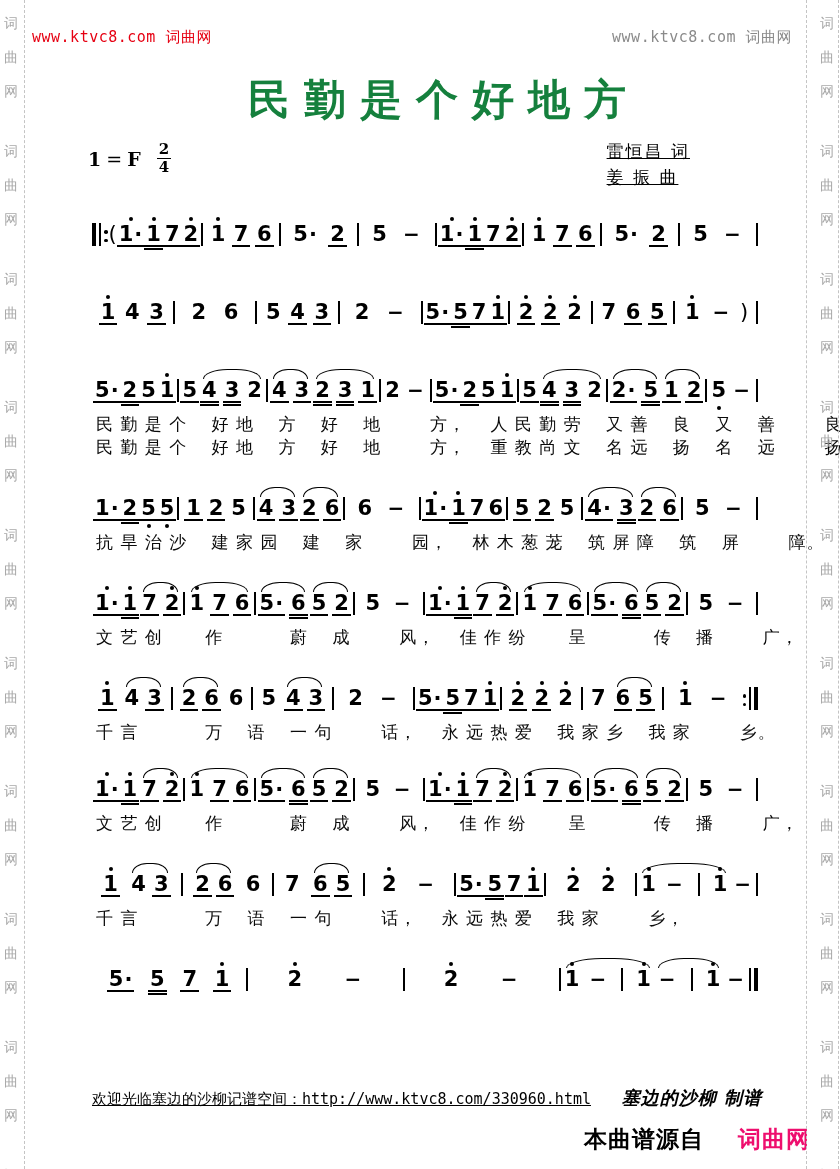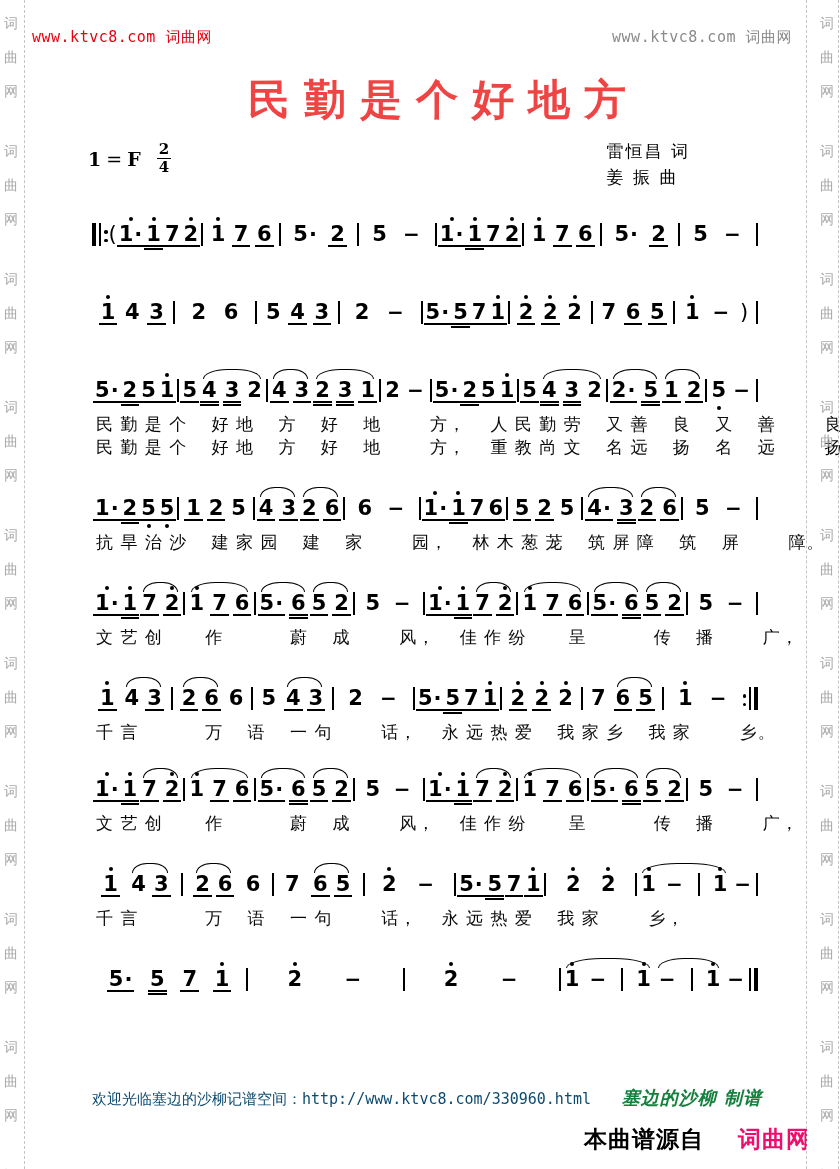--- a/index.html
+++ b/index.html
@@ -13,28 +13,28 @@
   .side-col .ch{font:400 14px "DejaVu Sans",sans-serif;color:#a9a9a9;height:34px;line-height:34px;text-align:center;width:16px;}
   .vdash{position:absolute;top:0;bottom:0;width:0;border-left:1px dashed #c4c4c4;z-index:1;}
   .vdash.l1{left:24px;}
   .vdash.r1{right:33px;}
   .vdash.r2{right:1px;}
   
   .wm{position:absolute;top:28px;font:400 15px "DejaVu Sans Mono",monospace;letter-spacing:.5px;}
   .wm.left{left:32px;color:#e60012;}
   .wm.right{right:48px;color:#8a8a8a;}
   .title{position:absolute;top:72px;left:0;right:0;text-align:center;
-         font:700 42px "DejaVu Serif",serif;letter-spacing:14px;color:#ef4444;padding-left:48px;}
+         font:700 42px "DejaVu Serif",serif;letter-spacing:14px;color:#15803d;padding-left:48px;}
   .meta-row{position:absolute;top:138px;left:88px;right:78px;height:60px;}
   .keysig{position:absolute;left:0;top:4px;font:700 19px "DejaVu Serif",serif;display:flex;align-items:center;}
   .keysig .eq{font-weight:400;margin:0 5px;}
   .frac{display:inline-flex;flex-direction:column;align-items:center;margin-left:16px;font:700 15px "DejaVu Serif",serif;line-height:15px;}
   .frac .num{border-bottom:1.5px solid #000;padding:0 2px 1px;}
   .frac .den{padding-top:1px;}
-  .credits{position:absolute;right:72px;top:0;text-align:left;font:400 17px "DejaVu Serif",serif;line-height:26px;letter-spacing:2px;}
+  .credits{position:absolute;right:72px;top:0;text-align:left;font:400 17px "DejaVu Serif",serif;line-height:26px;letter-spacing:2px;text-decoration:underline;}
   
   #music{position:absolute;left:92px;right:82px;top:186px;}
   .mblock{margin-top:30px;}
   .mblock:nth-child(1){margin-top:28px;}
   .mblock:nth-child(2){margin-top:36px;}
   .mblock:nth-child(3){margin-top:36px;}
   .mblock:nth-child(7){margin-top:26px;}
   .mline{display:flex;align-items:flex-end;}
   .seg{flex:1;display:flex;align-items:flex-end;justify-content:space-evenly;padding:0 1px;}
   .note{position:relative;display:inline-block;font:700 21px "DejaVu Sans",sans-serif;line-height:20px;padding:10px 2px 12px;color:#000;}
@@ -53,22 +53,22 @@
   .bargrp .thick{width:4px;height:23px;background:#000;margin-bottom:10px;}
   .rdots{display:flex;flex-direction:column;gap:5px;margin-bottom:14px;}
   .rdots i{width:3.5px;height:3.5px;border-radius:50%;background:#000;display:block;}
   .slur{display:inline-flex;align-items:flex-end;position:relative;column-gap:4px;padding:0 1px;}
   .slur::before{content:"";position:absolute;top:-1px;left:4px;right:4px;height:9px;
     border:1.6px solid #000;border-bottom:none;border-radius:55% 55% 0 0/130% 130% 0 0;}
   .slur .ibar{width:2px;height:23px;background:#000;margin:0 7px 10px;display:inline-block;}
   .lyr{font:400 17px "DejaVu Serif",serif;white-space:pre;line-height:22px;margin:1px 0 0 4px;color:#0a0a0a;letter-spacing:1px;}
   
   .foot1{position:absolute;left:92px;right:78px;top:1086px;display:flex;justify-content:space-between;align-items:baseline;}
-  .welcome{font:400 15px "DejaVu Sans Mono",monospace;color:#0c4a6e;}
-  .transcriber{font:italic 700 18px "DejaVu Serif",serif;color:#15803d;letter-spacing:1px;}
+  .welcome{font:400 15px "DejaVu Sans Mono",monospace;color:#000000;text-decoration:underline;}
+  .transcriber{font:italic 700 18px "DejaVu Serif",serif;color:#000000;letter-spacing:1px;}
   .foot2{position:absolute;right:30px;top:1124px;display:flex;gap:34px;align-items:baseline;}
   .src-prefix{font:700 23px "DejaVu Sans",sans-serif;color:#000;letter-spacing:1px;}
   .src-brand{font:700 23px "DejaVu Sans",sans-serif;letter-spacing:1px;}
 </style>
 </head>
 <body>
 
 <div class="side-col left" id="side-left">
     <div class="grp">
       <span class="ch">词</span>

